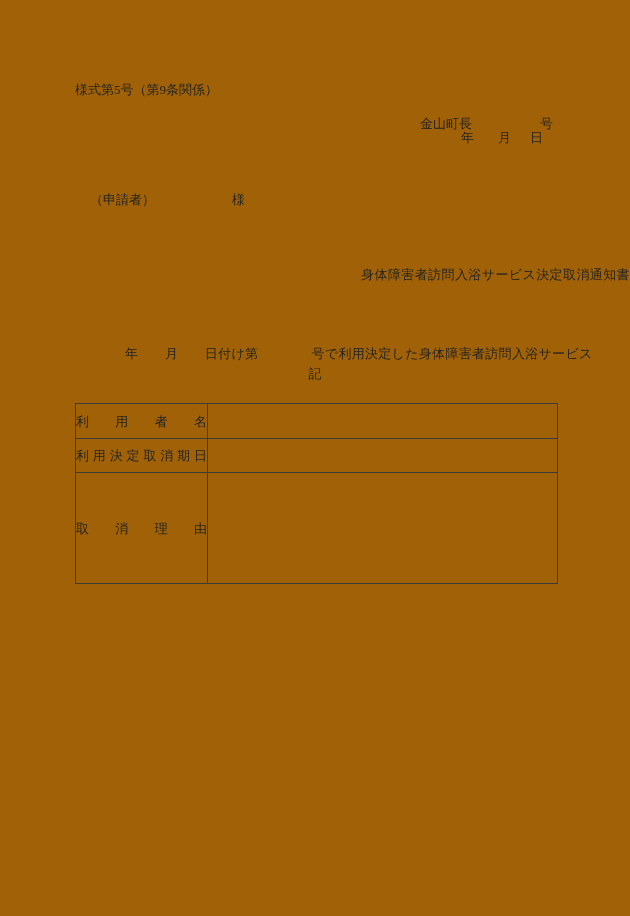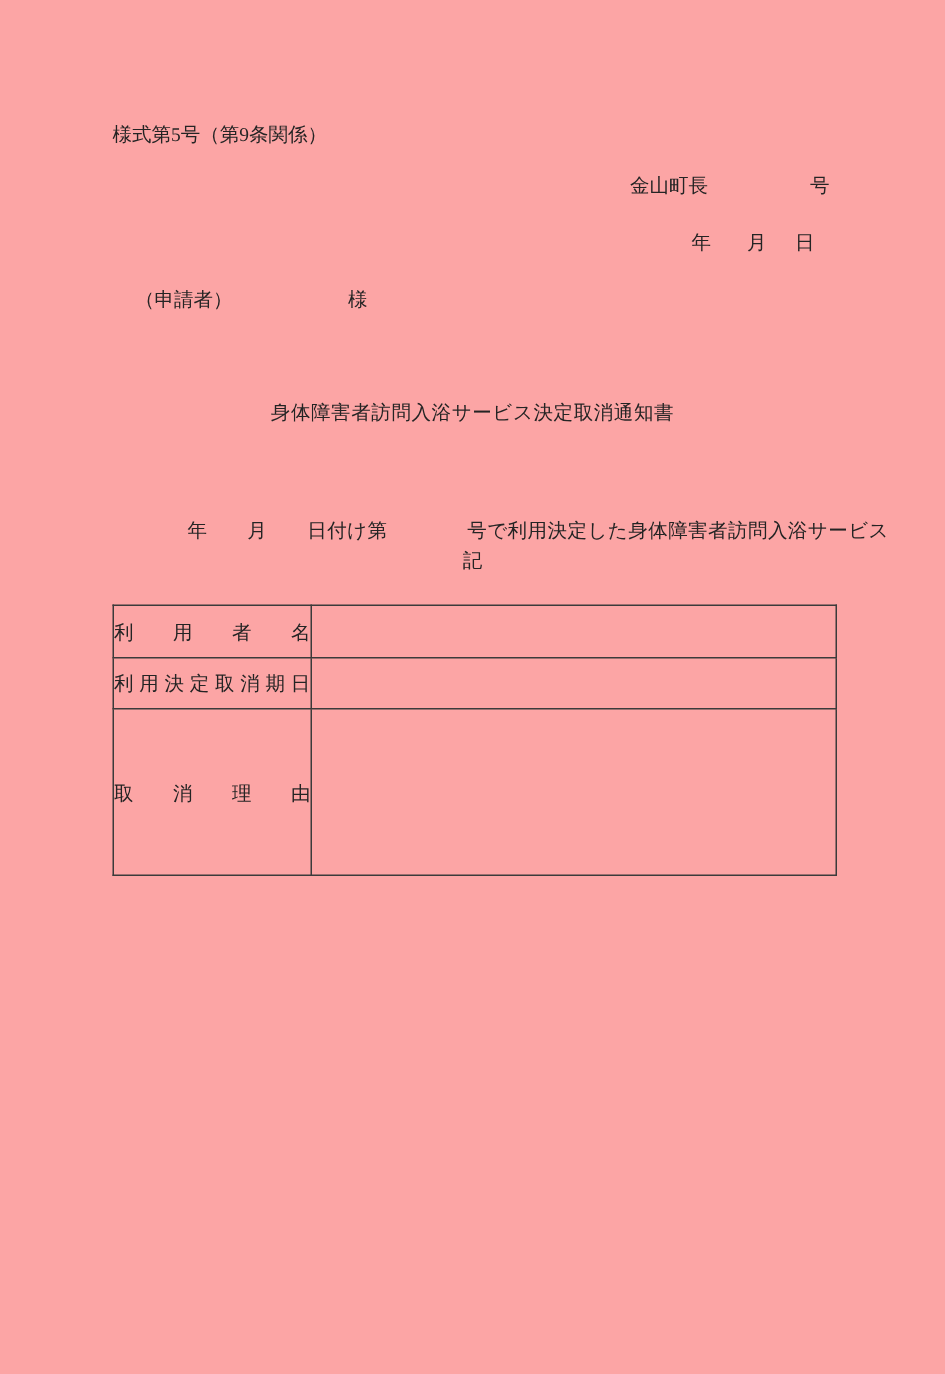--- a/index.html
+++ b/index.html
@@ -1,34 +1,34 @@
 <!DOCTYPE html>
 <html><head>
 <meta charset="utf-8">
 <style>
   html, body { margin: 0; padding: 0; background: #fbfbfb; }
   .page {
     position: relative;
     width: 630px;
     height: 916px;
-    background: #fca5a5;
+    background: #a16207;
     color: #242424;
     font-family: "Liberation Serif", "DejaVu Serif", serif;
     font-size: 13px;
     line-height: 17px;
   }
   .abs { position: absolute; white-space: pre; }
   .sp { display: inline-block; height: 1px; vertical-align: baseline; }
 
   .form-number   { left: 75px;  top: 81px; }
   .doc-number    { left: 407px; top: 98px; }
-  .date-line     { left: 448px; top: 136px; }
+  .date-line     { left: 448px; top: 112px; }
   .addressee     { left: 77px;  top: 174px; font-family: Liberation Serif, serif; }
   .issuer        { left: 358px; top: 230px; }
-  .doc-title     { left: 0; top: 266px; width: 630px; text-align: center; letter-spacing: 0.4px; }
+  .doc-title     { left: 0; top: 266px; width: 630px; text-align: right; letter-spacing: 0.4px; }
   .body-text     { left: 75px;  top: 309px; width: 486px; letter-spacing: 0.3px; }
   .body-line     { line-height: 21px; white-space: pre; }
   .body-line.indent { padding-left: 50px; text-align: center; }
   .record-marker { left: 0; top: 365px; width: 630px; text-align: center; }
 
   .form-table {
     position: absolute;
     left: 75px; top: 403px;
     width: 482px;
     border-collapse: collapse;

